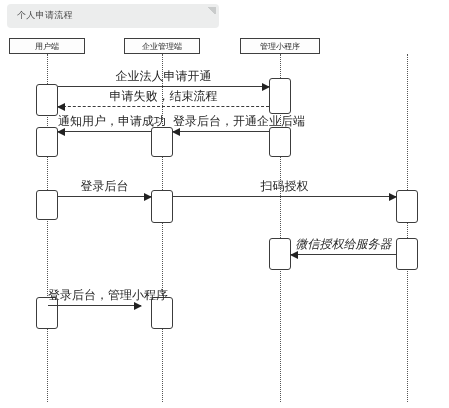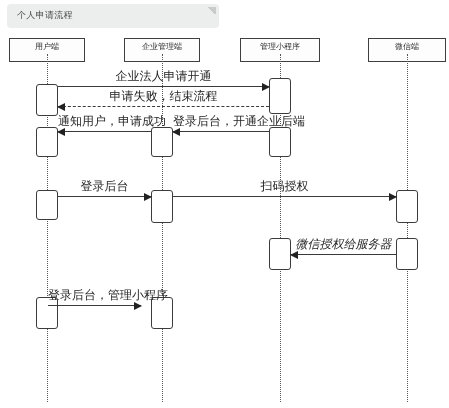--- a/index.html
+++ b/index.html
@@ -23,21 +23,21 @@
     font-size:9px;color:#4a4a4a;letter-spacing:.3px;
     white-space:nowrap;
   }
   .titlebar .tl-corner{
     position:absolute;right:3px;top:3px;width:9px;height:7px;
     background:linear-gradient(225deg,#c9cbcb 0 50%,transparent 50% 100%);
   }
 
   
   .actor{
-    position:absolute;height:24px;
+    position:absolute;height:16px;
     background:#fdfdfd;border:1px solid #3f3f3f;
     box-sizing:border-box;
     padding-left:37px;
   }
   .actor .a-label{
     position:absolute;left:0;right:0;top:2px;
     text-align:center;font-size:8px;color:#2b2b2b;
     white-space:nowrap;
   }
 
@@ -91,23 +91,20 @@
   </div>
 
   <div class="actor" style="left:9px;top:38px;width:76px;">
     <div class="a-label">用户端</div>
   </div>
   <div class="actor" style="left:124px;top:38px;width:76px;">
     <div class="a-label">企业管理端</div>
   </div>
   <div class="actor" style="left:240px;top:38px;width:80px;">
     <div class="a-label">管理小程序</div>
-  </div>
-  <div class="actor" style="left:368px;top:38px;width:78px;">
-    <div class="a-label">微信端</div>
   </div>
 
   <div class="lifeline" style="left:47px;top:54px;height:348px;"></div>
   <div class="lifeline" style="left:162px;top:54px;height:348px;"></div>
   <div class="lifeline" style="left:280px;top:54px;height:348px;"></div>
   <div class="lifeline" style="left:407px;top:54px;height:348px;"></div>
 
   <div class="activation" style="left:36px;top:84px;height:32px;"></div>
 
   <div class="activation" style="left:269px;top:78px;height:36px;"></div>

